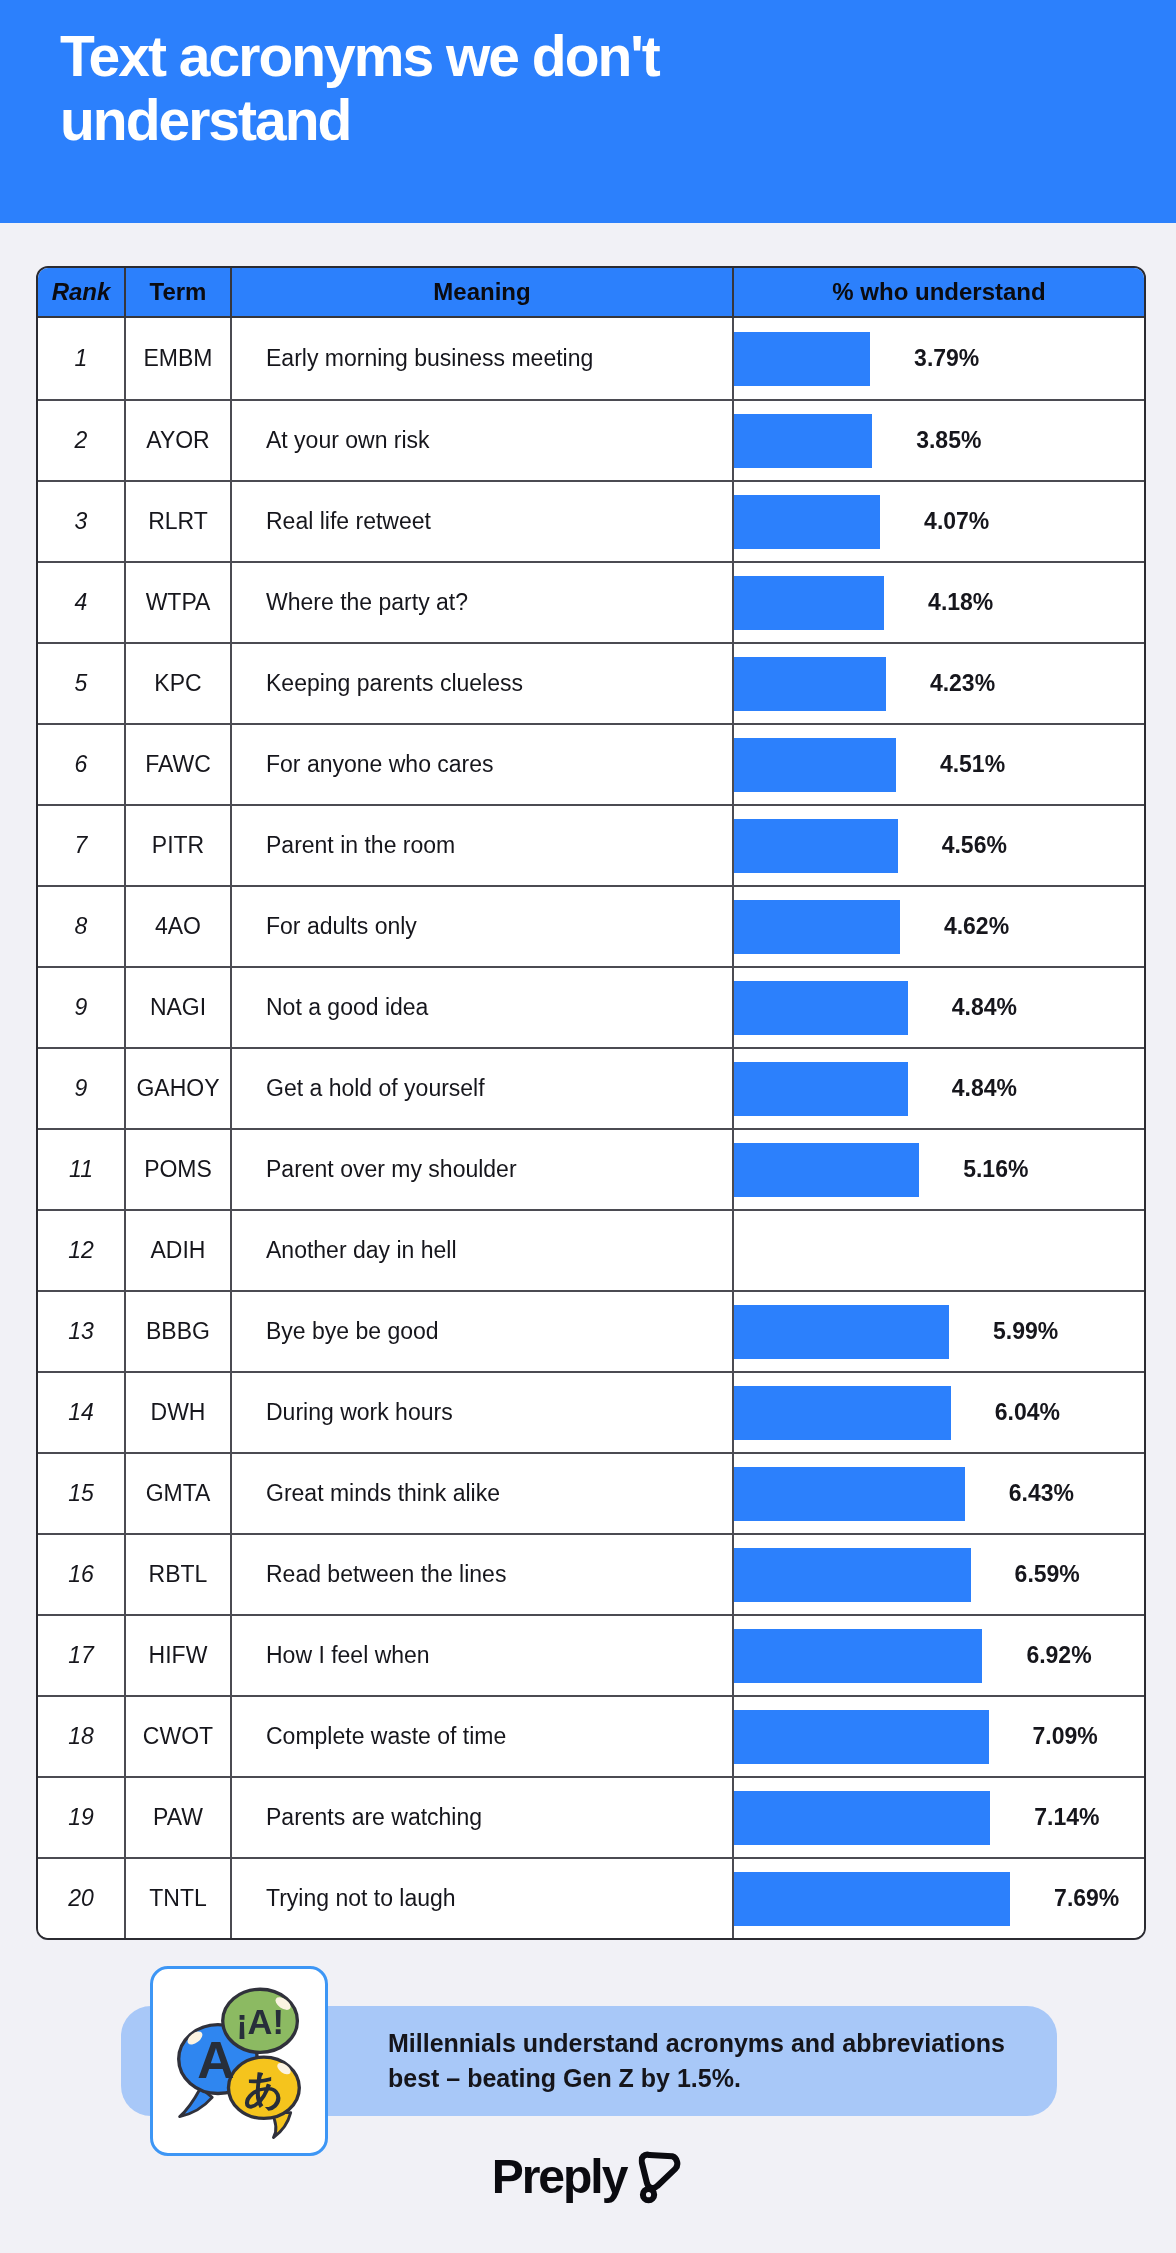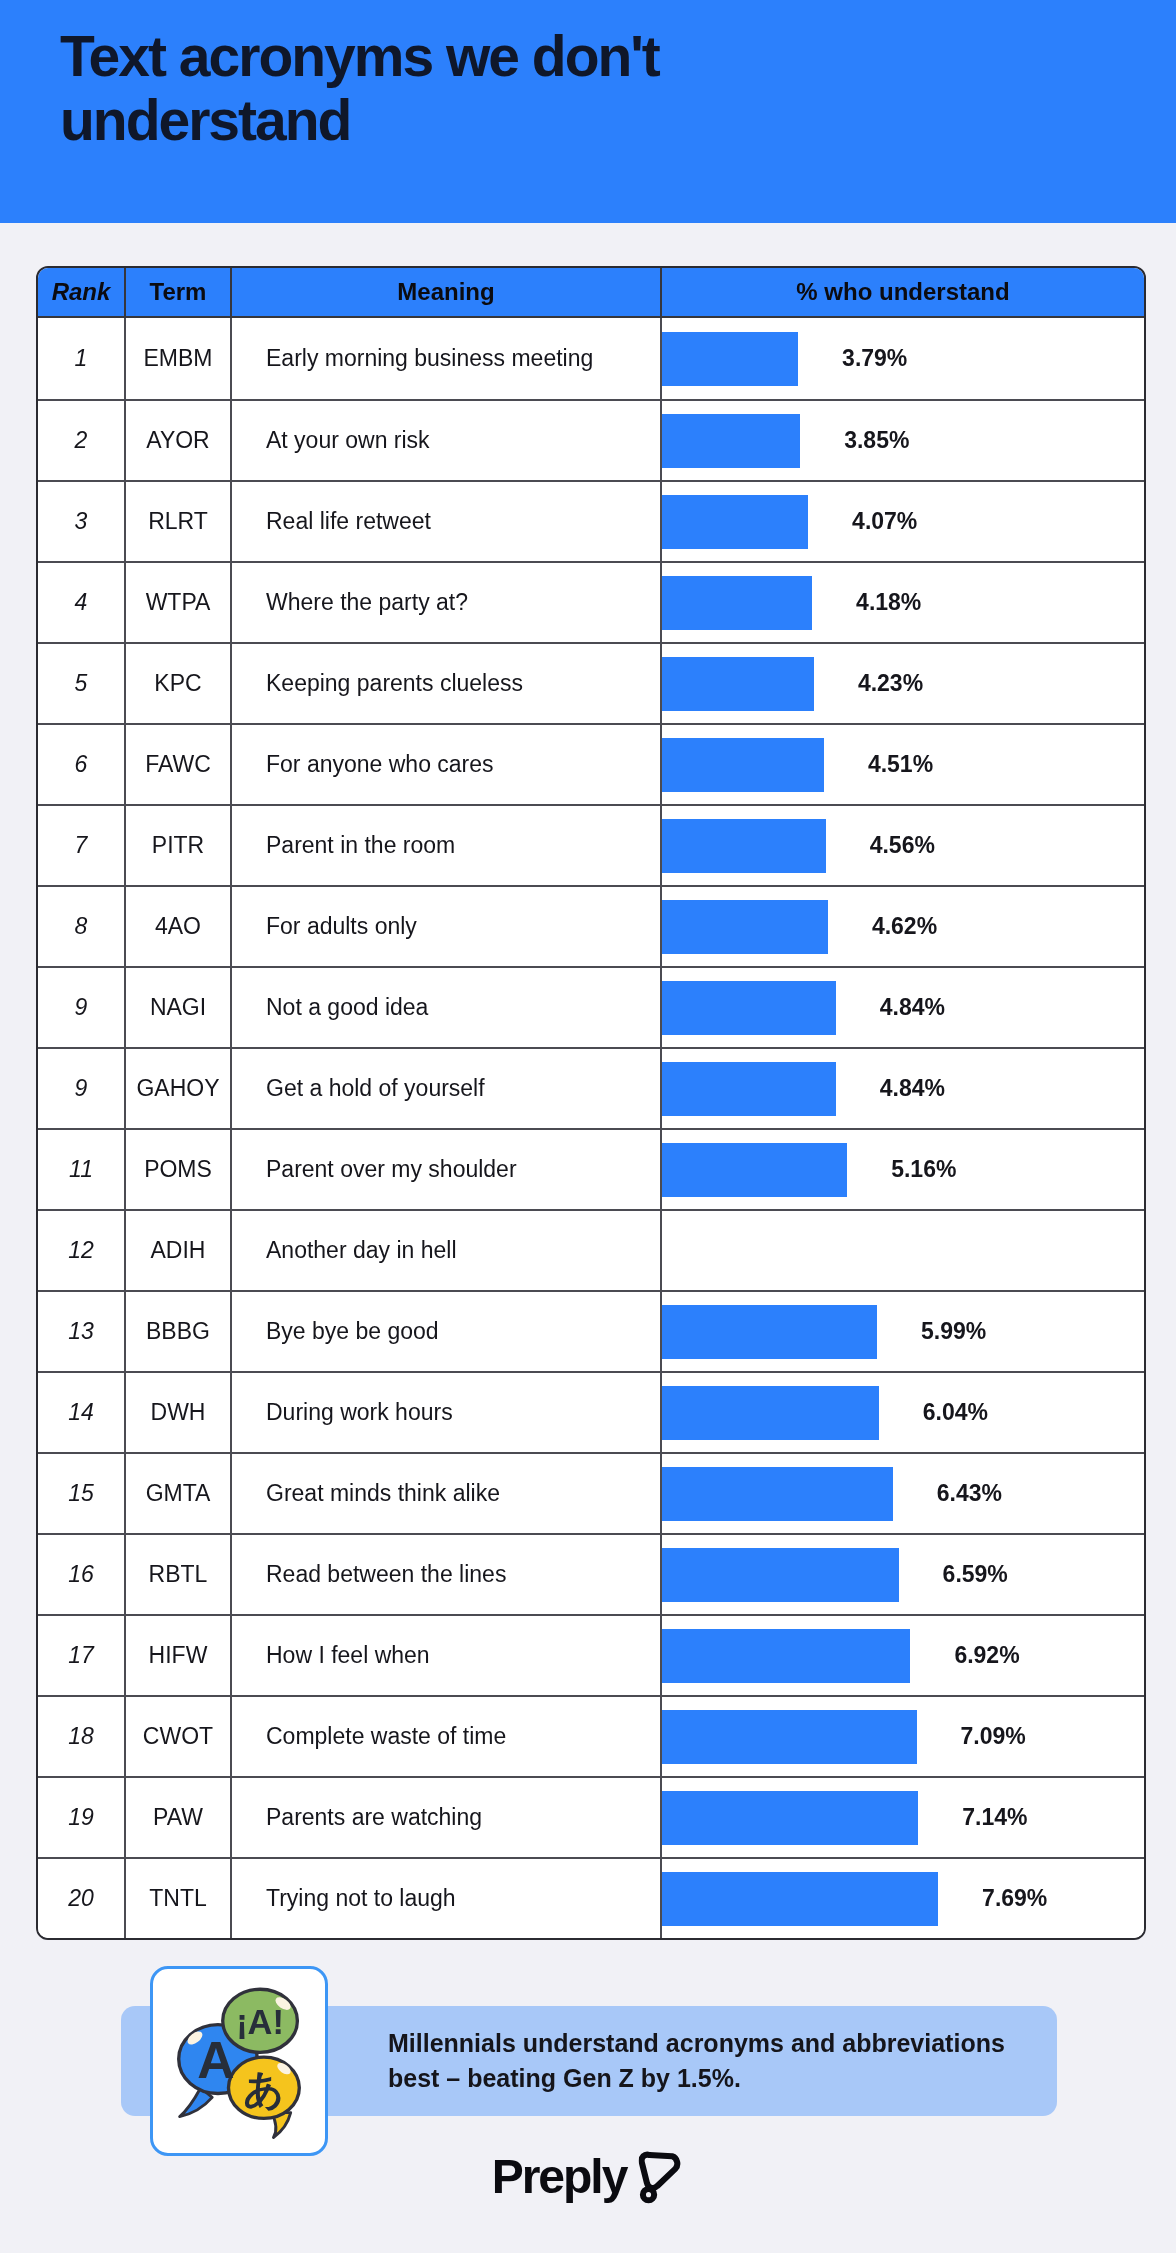--- a/index.html
+++ b/index.html
@@ -22,21 +22,21 @@
     width: 100%; height: 223px;
     background: #2C80FC;
   }
   .banner h1 {
     position: absolute;
     left: 60px; top: 24px;
     font-size: 57px;
     line-height: 1.13;
     font-weight: bold;
     letter-spacing: -2px;
-    color: #0f172a;
+    color: #ffffff;
     white-space: pre-line;
   }
 
   
   .table-wrap {
     position: absolute;
     left: 36px; top: 266px;
     width: 1110px;
     background: #FFFFFF;
     border: 2.5px solid #2B2B31;
@@ -52,21 +52,21 @@
     color: #0B0B10;
   }
   .thead .cell {
     display: flex; align-items: center; justify-content: center;
     border-right: 2px solid #36363C;
     border-bottom: 2px solid #36363C;
   }
   .thead .cell:last-child { border-right: none; }
   .col-rank    { width: 88px;  flex: none; font-style: italic; }
   .col-term    { width: 106px; flex: none; }
-  .col-meaning { width: 430px; flex: none; }
+  .col-meaning { width: 502px; flex: none; }
   .col-pct     { flex: 1; }
 
   .row {
     display: flex;
     height: 81px;
     background: #FFFFFF;
     font-size: 23px;
     border-top: 2px solid #4B4B52;
   }
   .row:first-child { border-top: none; }
@@ -85,21 +85,21 @@
     font-weight: bold;
     font-size: 23px;
   }
 
   
   .note-bar {
     position: absolute;
     left: 121px; top: 2006px;
     width: 936px; height: 110px;
     background: #A8C8F8;
-    border-radius: 14px;
+    border-radius: 30px;
     display: flex; align-items: center;
     z-index: 1;
   }
   .note-bar p {
     margin-left: 267px;
     font-weight: bold;
     font-size: 25px;
     line-height: 1.4;
     color: #15151B;
     white-space: pre-line;

